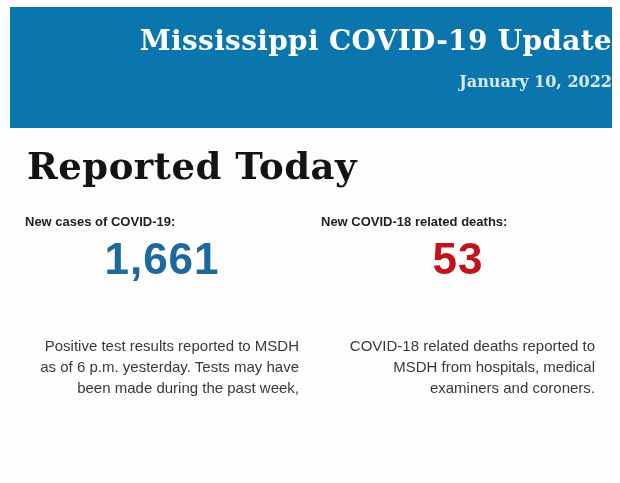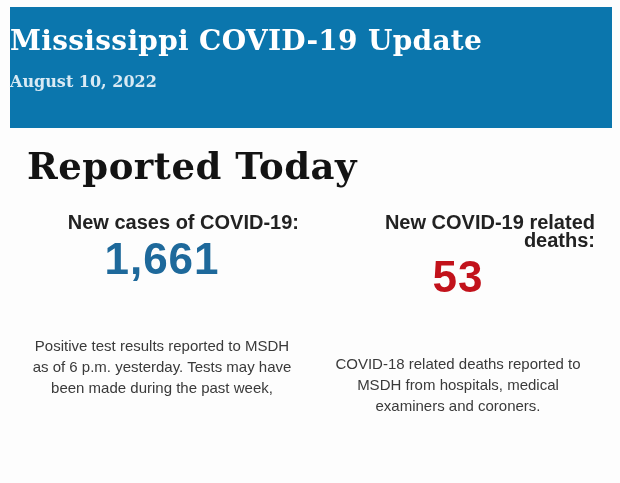--- a/index.html
+++ b/index.html
@@ -12,21 +12,21 @@
     width: 620px;
     height: 483px;
     background: #fdfdfd;
     overflow: hidden;
     font-family: "Liberation Sans", sans-serif;
   }
   
   .banner {
     margin: 7px 8px 0 10px;
     height: 121px;
-    text-align: left;
+    text-align: right;
     box-sizing: border-box;
   }
   .banner-title {
     margin: 0;
     padding-top: 17px;
     font-family: "DejaVu Serif", serif;
     font-weight: bold;
     font-size: 28px;
     line-height: 33px;
     letter-spacing: 0.3px;
@@ -53,63 +53,63 @@
   .stats-row {
     display: flex;
     gap: 22px;
     margin-top: 28px;
   }
   .stat-col {
     width: 278px;
     box-sizing: border-box;
   }
   .stat-label {
-    text-align: right;
+    text-align: left;
     font-weight: bold;
-    font-size: 20px;
+    font-size: 13px;
     line-height: 18px;
   }
   .stat-value {
     text-align: center;
     font-weight: bold;
     font-size: 44px;
     line-height: 48px;
     letter-spacing: 1px;
     margin-top: 4px;
   }
   .stat-desc {
     margin: 52px 0 8px 0;
     font-size: 15px;
     line-height: 21px;
-    text-align: center;
+    text-align: right;
   }
 </style>
 </head>
 <body>
 
 <div class="page" style="background-color: rgb(253, 253, 253);">
 
   <header class="banner" style="background-color: rgb(11, 118, 173);">
     <h1 class="banner-title" style="color: rgb(255, 255, 255);">Mississippi COVID-19 Update</h1>
-    <div class="banner-date" style="color: rgb(217, 234, 244);">August 10, 2022</div>
+    <div class="banner-date" style="color: rgb(217, 234, 244);">January 10, 2022</div>
   </header>
 
   <main class="content">
 
     <h2 class="section-heading" style="color: rgb(19, 19, 19);">Reported Today</h2>
 
     <div class="stats-row">
 
       <section class="stat-col">
         <div class="stat-label" style="color: rgb(34, 34, 34);">New cases of COVID-19:</div>
         <div class="stat-value" style="color: rgb(30, 105, 155);">1,661</div>
         <p class="stat-desc" style="color: rgb(58, 58, 58);">Positive test results reported to MSDH as of 6 p.m. yesterday. Tests may have been made during the past week,</p>
       </section>
 
       <section class="stat-col">
-        <div class="stat-label" style="color: rgb(34, 34, 34);">New COVID-19 related deaths:</div>
+        <div class="stat-label" style="color: rgb(34, 34, 34);">New COVID-18 related deaths:</div>
         <div class="stat-value" style="color: rgb(194, 18, 27);">53</div>
         <p class="stat-desc" style="color: rgb(58, 58, 58);">COVID-18 related deaths reported to MSDH from hospitals, medical examiners and coroners.</p>
       </section>
 
     </div>
   </main>
 </div>
 
 </body></html>

